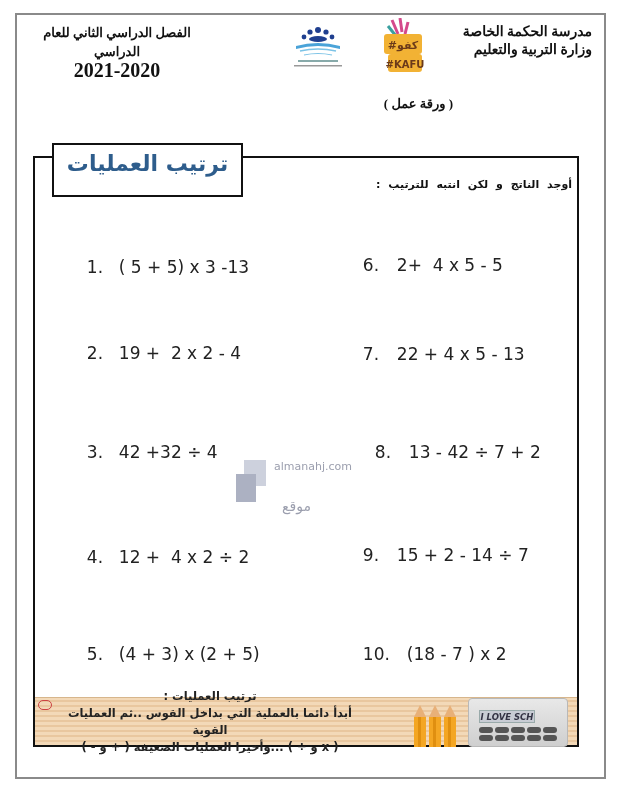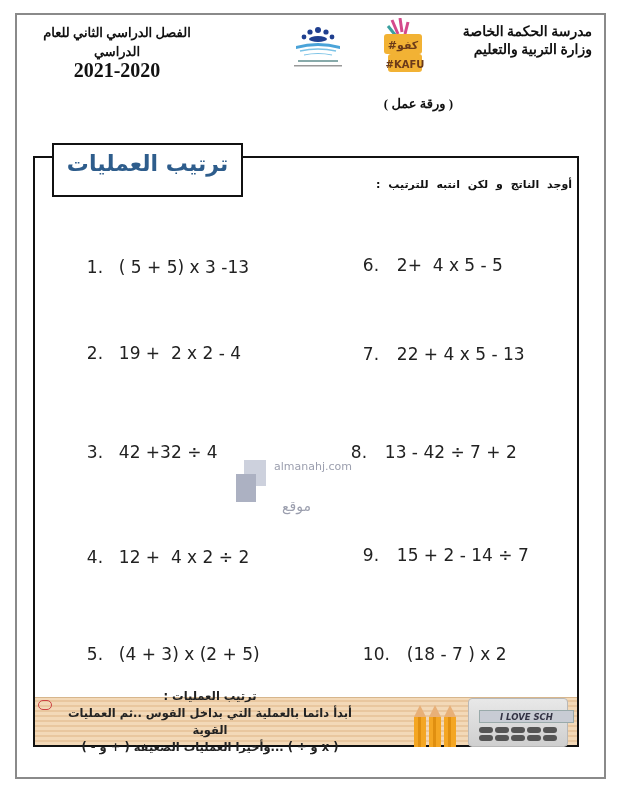--- a/index.html
+++ b/index.html
@@ -59,21 +59,21 @@
   .footer-text {
     position: absolute; left: 50px; top: 688px; width: 320px; text-align: center; direction: rtl;
     font-size: 11.5px; font-weight: bold; line-height: 17px; color: #222;
   }
   .pencils { position: absolute; left: 412px; top: 703px; width: 48px; height: 44px; }
   .calc {
     position: absolute; left: 468px; top: 698px; width: 100px; height: 49px;
     background: linear-gradient(#e8e8e8, #cfcfcf); border: 1px solid #b8b8b8; border-radius: 4px;
   }
   .calc-screen {
-    position: absolute; left: 10px; top: 11px; width: 95px; height: 13px; background: #c8ccd4;
+    position: absolute; left: 10px; top: 11px; width: 56px; height: 13px; background: #c8ccd4;
     font-size: 8.5px; font-style: italic; font-weight: bold; color: #334; line-height: 13px; text-align: center;
     border: 1px solid #9aa;
   }
   .calc-keys { position: absolute; left: 10px; top: 28px; width: 82px; display: flex; flex-wrap: wrap; gap: 2px; }
   .calc-keys span { width: 14px; height: 6px; background: #555; border-radius: 3px; }
   .eraser { position: absolute; left: 38px; top: 700px; width: 14px; height: 10px; border: 1px solid #c44; border-radius: 5px; }
 </style>
 </head>
 <body>
 
@@ -136,21 +136,21 @@
 <div class="problem" style="left:76px; top:624px;">
   <span class="num">5.</span><span>(4 + 3) x (2 + 5)</span>
 </div>
 
 <div class="problem col2" style="left:352px; top:235px;">
   <span class="num">6.</span><span>2+  4 x 5 - 5</span>
 </div>
 <div class="problem col2" style="left:352px; top:324px;">
   <span class="num">7.</span><span>22 + 4 x 5 - 13</span>
 </div>
-<div class="problem col2" style="left:340px; top:422px;">
+<div class="problem col2" style="left:364px; top:422px;">
   <span class="num">8.</span><span>13 - 42 ÷ 7 + 2</span>
 </div>
 <div class="problem col2" style="left:352px; top:525px;">
   <span class="num">9.</span><span>15 + 2 - 14 ÷ 7</span>
 </div>
 <div class="problem col2" style="left:352px; top:624px;">
   <span class="num" style="width:44px;">10.</span><span>(18 - 7 ) x 2</span>
 </div>
 
 <div class="watermark">

